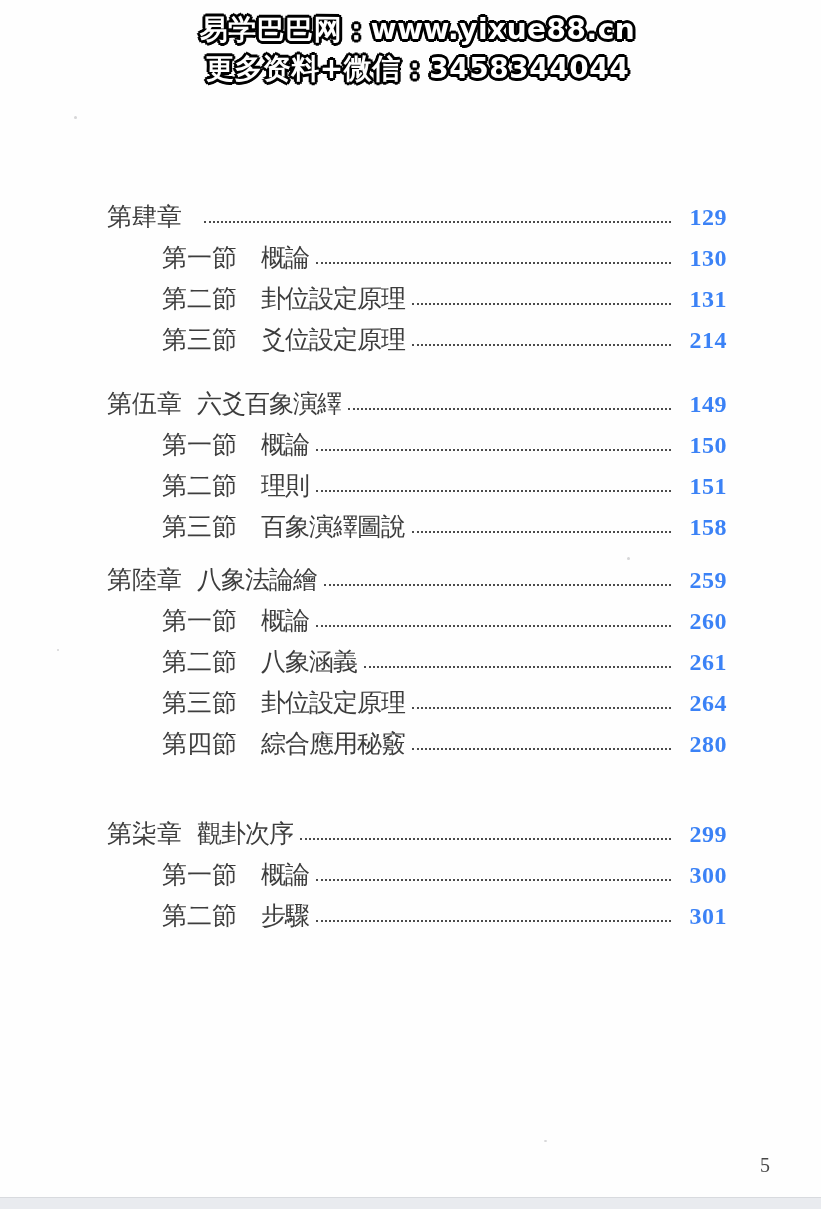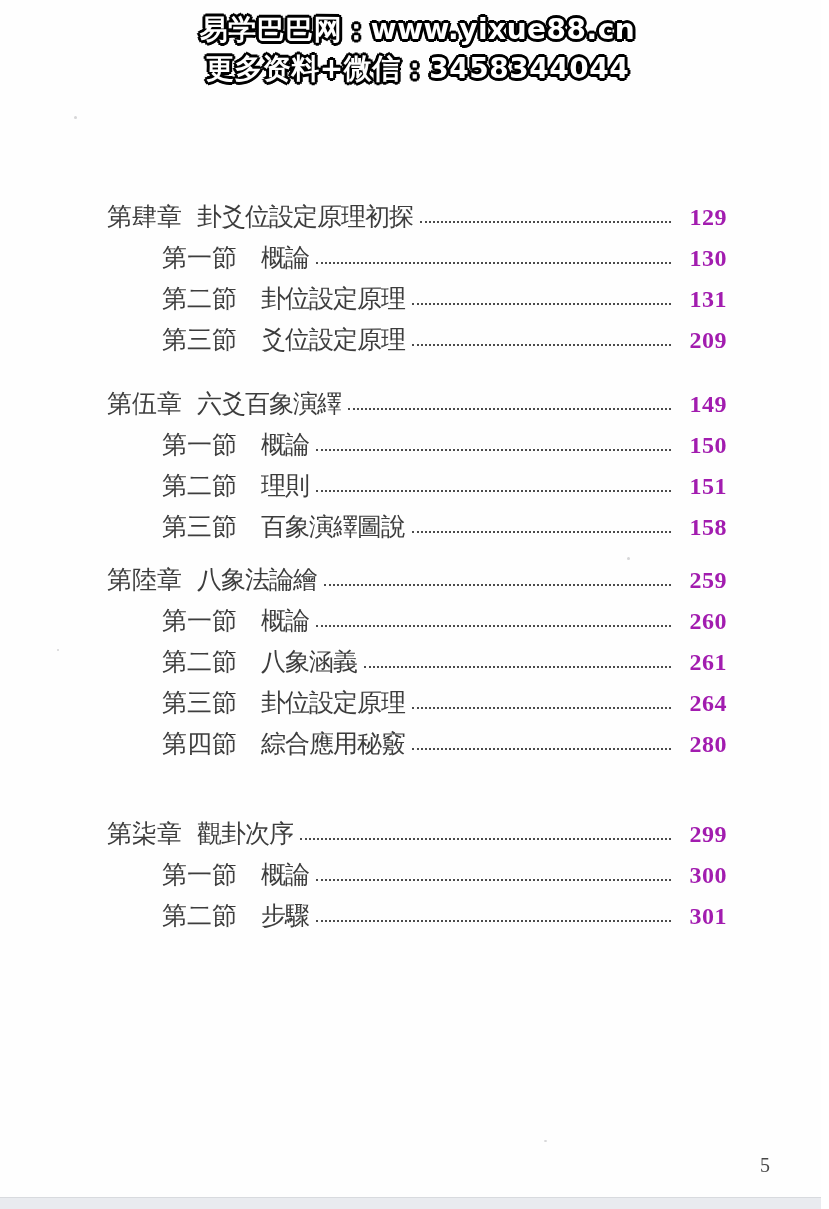--- a/index.html
+++ b/index.html
@@ -33,21 +33,21 @@
   .lbl { white-space:pre; margin-right:15px; }
   .row.section .lbl { margin-right:24px;margin-top:6px; }
   .ttl { letter-spacing:-1px; white-space:pre; }
   .leader {
     flex:1 1 auto; min-width:24px;
     border-bottom:2px dotted #4b4b4b;
     margin:0 8px 7px 7px;
   }
   .pnum {
     font-weight:600; min-width:48px; text-align:right;
-    font-size:24px; color:#a21caf; letter-spacing:0.5px;
+    font-size:24px; color:#3b82f6; letter-spacing:0.5px;
   }
   
   .folio {
     position:absolute; top:1154px; right:51px;
     font-size:20px; color:#474747;
   }
   .bottom-strip {
     position:absolute; bottom:0; left:0; width:100%; height:11px;
     background:#e9ebef; border-top:1px solid #d8dade;
   }
@@ -60,41 +60,40 @@
 <div class="page">
 
   <div class="watermark">
     <div>易学巴巴网：www.yixue88.cn</div>
     <div>更多资料+微信：3458344044</div>
   </div>
 
   <div class="toc-block" style="top:189px">
     <div class="row chapter">
       <span class="lbl">第肆章</span>
-      <span class="ttl">卦爻位設定原理初探</span>
       <span class="leader"></span>
       <span class="pnum">129</span>
     </div>
     <div class="row section">
       <span class="lbl">第一節</span>
       <span class="ttl">概論</span>
       <span class="leader"></span>
       <span class="pnum">130</span>
     </div>
     <div class="row section">
       <span class="lbl">第二節</span>
       <span class="ttl">卦位設定原理</span>
       <span class="leader"></span>
       <span class="pnum">131</span>
     </div>
     <div class="row section">
       <span class="lbl">第三節</span>
       <span class="ttl">爻位設定原理</span>
       <span class="leader"></span>
-      <span class="pnum">209</span>
+      <span class="pnum">214</span>
     </div>
   </div>
 
   <div class="toc-block" style="top:376px">
     <div class="row chapter">
       <span class="lbl">第伍章</span>
       <span class="ttl">六爻百象演繹</span>
       <span class="leader"></span>
       <span class="pnum">149</span>
     </div>

